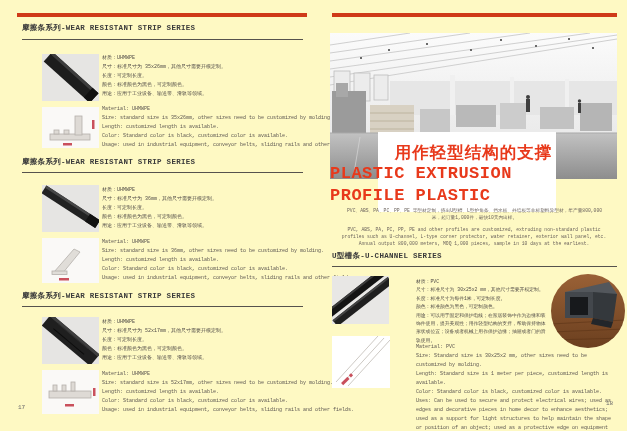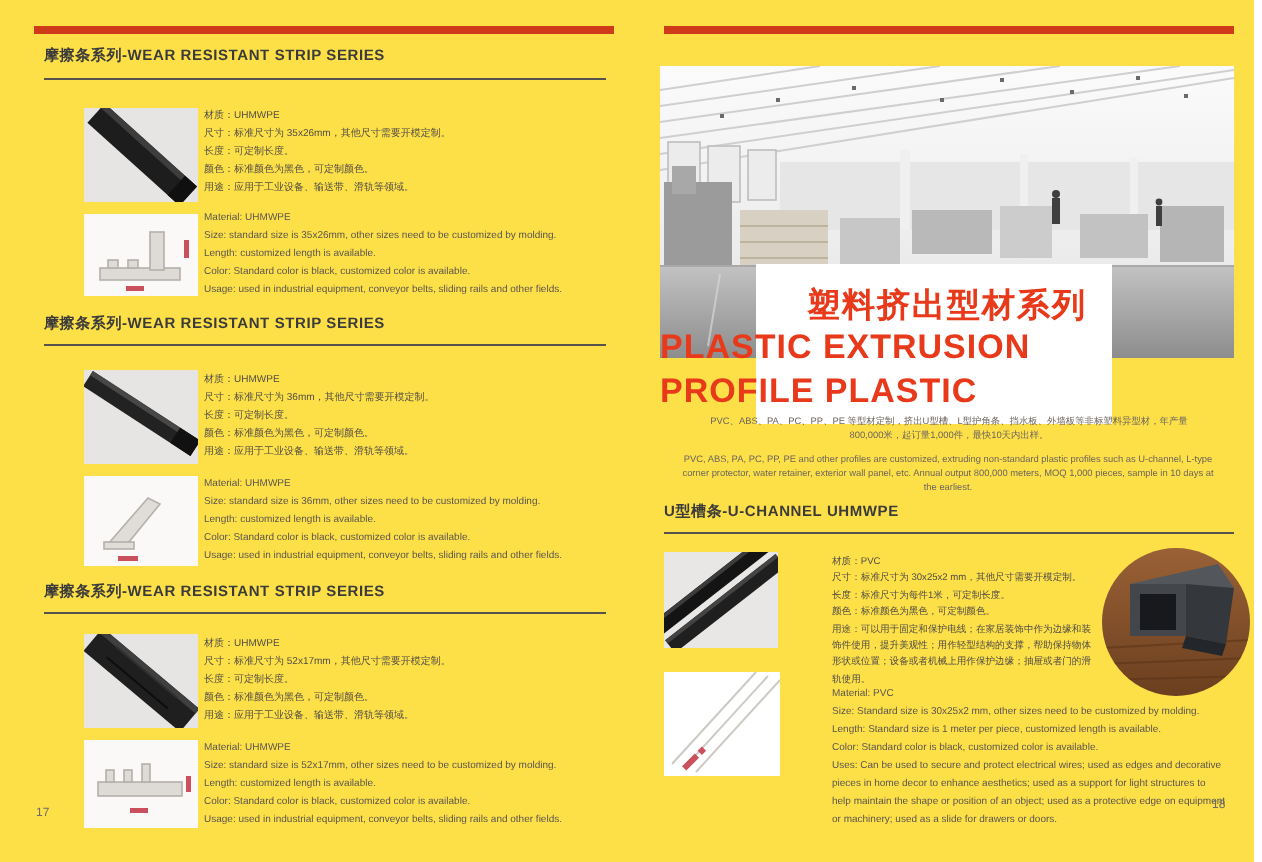--- a/index.html
+++ b/index.html
@@ -1,17 +1,17 @@
 <!DOCTYPE html>
 <html><head>
 <meta charset="utf-8">
 <style>
   html,body{margin:0;padding:0;background:#ffffff;}
-  #stage{position:relative;width:627px;height:431px;background:#fde047;overflow:hidden;
-         font-family:Liberation Sans, sans-serif;}
+  #stage{position:relative;width:627px;height:431px;background:#fef9c3;overflow:hidden;
+         font-family:Liberation Mono, monospace;}
   .abs{position:absolute;}
   .accent-line{height:3.5px;background:#cf3a18;}
   .sec-head{font-size:7.5px;font-weight:bold;color:#3b3b3b;letter-spacing:0.3px;white-space:nowrap;}
   .sec-rule{height:1px;background:#56524d;}
   .pagenum{font-size:6px;color:#6b6b6b;}
   .photo-frame{overflow:hidden;}
   .specs .spec-line{font-size:5px;line-height:9px;color:#514c48;white-space:nowrap;}
   .specs.en .spec-line{color:#5b5550;}
   .rp-cn .spec-line{font-size:4.8px;line-height:8.4px;color:#514c48;white-space:normal;}
   .rp-en .spec-line{font-size:5px;line-height:9px;color:#5b5550;white-space:normal;}
@@ -224,28 +224,28 @@
       <line x1="0" y1="100" x2="287" y2="100" stroke="#a9a9a9"></line>
       <g stroke="#d7d7d7" stroke-width="1" opacity="0.7">
         <line x1="30" y1="104" x2="24" y2="140"></line>
           <line x1="120" y1="104" x2="118" y2="142"></line>
           <line x1="210" y1="103" x2="214" y2="140"></line>
       </g>
     </svg>
   </div>
 
   <div class="abs whitebox" style="left:378px;top:132px;width:178px;height:80px;"></div>
-  <div class="abs title-cn" style="left:330px;top:142px;width:287px;">塑料挤出型材系列</div>
+  <div class="abs title-cn" style="left:330px;top:142px;width:287px;">用作轻型结构的支撑</div>
   <div class="abs title-en" style="left:330px;top:164px;width:287px;">PLASTIC EXTRUSION</div>
   <div class="abs title-en" style="left:330px;top:186px;width:287px;">PROFILE PLASTIC</div>
 
   <div class="abs intro" style="left:347px;top:208px;width:255px;">PVC、ABS、PA、PC、PP、PE 等型材定制，挤出U型槽、L型护角条、挡水板、外墙板等非标塑料异型材，年产量800,000米，起订量1,000件，最快10天内出样。</div>
   <div class="abs intro" style="left:341px;top:227px;width:266px;">PVC, ABS, PA, PC, PP, PE and other profiles are customized, extruding non-standard plastic profiles such as U-channel, L-type corner protector, water retainer, exterior wall panel, etc. Annual output 800,000 meters, MOQ 1,000 pieces, sample in 10 days at the earliest.</div>
 
-  <div class="abs sec-head" style="left:332px;top:251px;">U型槽条-U-CHANNEL UHMWPE</div>
+  <div class="abs sec-head" style="left:332px;top:251px;">U型槽条-U-CHANNEL SERIES</div>
   <div class="abs sec-rule" style="left:332px;top:266px;width:285px;"></div>
 
   <div class="abs photo-frame" style="left:332px;top:276px;width:57px;height:48px;">
     <svg width="57" height="48" viewBox="0 0 57 48">
       <rect width="57" height="48" fill="#e8e7e5"></rect>
       <g transform="rotate(-38 28 24)">
         <rect x="-6" y="12" width="70" height="8" fill="#141414"></rect>
         <rect x="-6" y="12" width="70" height="2" fill="#3c3c3c"></rect>
         <rect x="-6" y="23" width="70" height="8" fill="#1f1f1f"></rect>
         <rect x="-6" y="23" width="70" height="2" fill="#444444"></rect>

